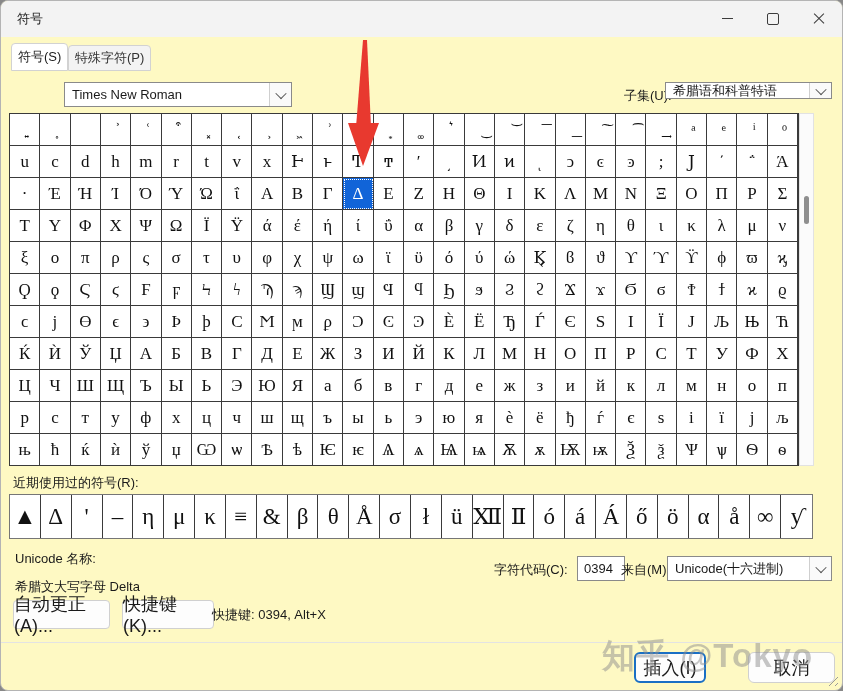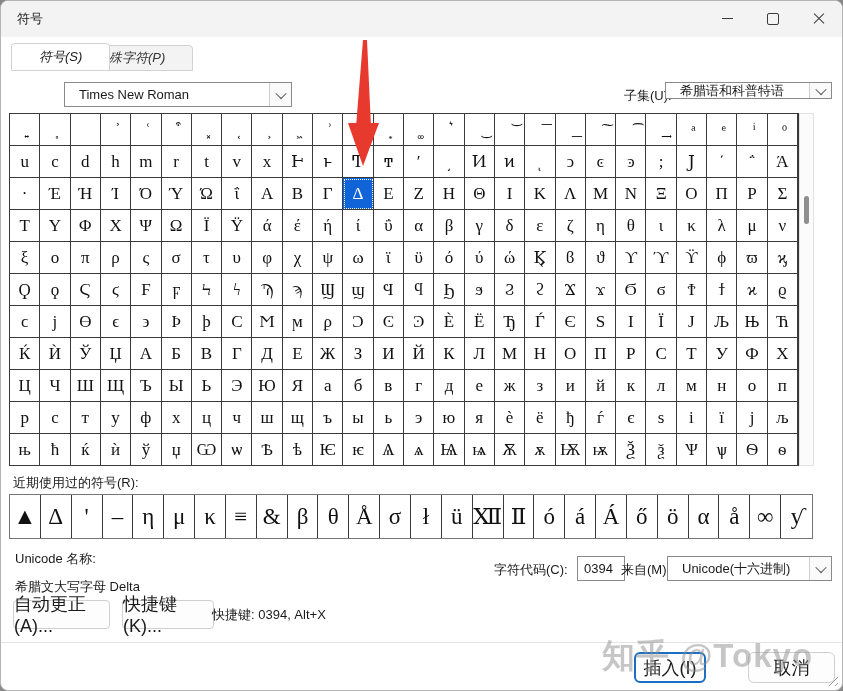--- a/index.html
+++ b/index.html
@@ -1,39 +1,39 @@
 <!DOCTYPE html>
 <html style="--sel: #1164d8;"><head>
 <meta charset="utf-8">
 <style>
   html,body{margin:0;padding:0;background:#888;}
   .dialog{
     position:relative;width:843px;height:691px;box-sizing:border-box;
-    background:#ffffff;border:1px solid #b4b4b4;border-radius:8px;overflow:hidden;
+    background:#fef9c3;border:1px solid #b4b4b4;border-radius:8px;overflow:hidden;
     font-family:"Liberation Sans","DejaVu Sans",sans-serif;color:#1a1a1a;
   }
   
   .titlebar{position:absolute;left:0;top:0;width:100%;height:36px;background:#f3f3f3;}
   .title{position:absolute;left:16px;top:9px;font-size:13px;}
   .win-btn{position:absolute;top:1px;width:44px;height:33px;display:flex;align-items:center;justify-content:center;}
   .win-btn.min{left:704px;} .win-btn.max{left:750px;} .win-btn.close{left:796px;}
   .glyph-min{width:11px;height:1px;background:#3c3c3c;}
   .glyph-max{width:10px;height:10px;border:1.2px solid #3c3c3c;border-radius:2px;}
   .glyph-close{position:relative;width:12px;height:12px;}
   .glyph-close::before,.glyph-close::after{content:"";position:absolute;left:-1px;top:5px;width:14px;height:1.2px;background:#3c3c3c;}
   .glyph-close::before{transform:rotate(45deg);} .glyph-close::after{transform:rotate(-45deg);}
   
-  .tab{position:absolute;font-size:13px;display:flex;align-items:center;padding:0 27px;
-       border:1px solid #d2d2d2;border-radius:4px 4px 0 0;box-sizing:border-box;font-style:italic;}
+  .tab{position:absolute;font-size:13px;display:flex;align-items:center;padding:0 6px;
+       border:1px solid #d2d2d2;border-radius:4px 4px 0 0;box-sizing:border-box;}
   .tab.active{left:10px;top:42px;height:28px;background:#ffffff;z-index:2;}
   .tab.inactive{left:67px;top:44px;height:26px;background:#f3f3f3;color:#333;}
   
   .label{position:absolute;font-size:13px;white-space:nowrap;}
   .combo{position:absolute;box-sizing:border-box;background:#fff;border:1px solid #8a8a8a;
-         display:flex;align-items:center;font-size:13px;padding-left:7px;}
+         display:flex;align-items:center;font-size:13px;}
   .combo .val{flex:1;padding:0 7px;white-space:nowrap;overflow:hidden;}
   .combo .dd{width:21px;align-self:stretch;border-left:1px solid #cfcfcf;background:#fafafa;
              display:flex;align-items:center;justify-content:center;}
   .chev{width:7px;height:7px;border-right:1.4px solid #555;border-bottom:1.4px solid #555;
         transform:rotate(45deg) translate(-1px,-1px);}
   #font-combo{left:63px;top:81px;width:228px;height:25px;}
   #subset-combo{left:664px;top:81px;width:167px;height:17px;}
   
   .symgrid{position:absolute;left:8px;top:112px;width:790px;height:353px;box-sizing:border-box;
            background:#fff;border:1px solid #3a3a3a;display:grid;

